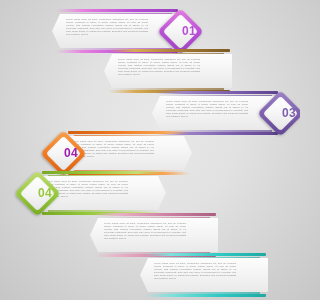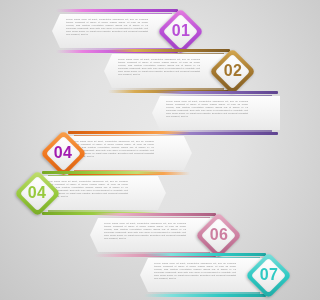--- a/index.html
+++ b/index.html
@@ -98,28 +98,28 @@
     width: 25px;
     height: 25px;
     margin: -12.5px 0 0 -12.5px;
     transform: rotate(45deg);
     border-radius: 3.5px;
     background: linear-gradient(135deg, #ffffff 0%, #f7f7f7 45%, #e6e6e6 100%);
     box-shadow: inset 0 0 2px rgba(0,0,0,.10);
   }
   .badge .num {
     position: absolute;
-    left: 0;
+    left: 8px;
     top: 0;
     width: 46px;
     height: 46px;
     display: flex;
     align-items: center;
     justify-content: center;
-    font-size: 16px;
+    font-size: 12px;
     font-weight: bold;
     letter-spacing: .3px;
     font-family: "Liberation Sans", sans-serif;
   }
 </style>
 </head>
 <body>
 
 <div id="stage">
     <div class="row right" style="left: 52px; top: 8px; width: 151.92px;">
@@ -135,33 +135,33 @@
         <div class="num" style="color: rgb(184, 79, 214);">01</div>
       </div>
     </div>
     <div class="row right" style="left: 104px; top: 48px; width: 151.92px;">
       <div class="stripe top" style="left: 4px; width: 122px; background: linear-gradient(90deg, rgba(216, 171, 82, 0) 0%, rgb(216, 171, 82) 22%, rgb(163, 119, 47) 62%, rgb(125, 90, 35) 100%);"></div>
       <div class="stripe2 top" style="left: 10px; width: 110px; background: linear-gradient(90deg, rgba(163, 119, 47, 0) 0%, rgb(163, 119, 47) 70%, rgb(125, 90, 35) 100%);"></div>
       <div class="stripe bottom" style="left: 4px; width: 122px; background: linear-gradient(90deg, rgba(216, 171, 82, 0) 0%, rgb(216, 171, 82) 22%, rgb(163, 119, 47) 62%, rgb(125, 90, 35) 100%);"></div>
       <div class="stripe2 bottom" style="left: 10px; width: 110px; background: linear-gradient(90deg, rgba(163, 119, 47, 0) 0%, rgb(163, 119, 47) 70%, rgb(125, 90, 35) 100%);"></div>
       <div class="banner" style="left: 0px; width: 128px;"></div>
       <div class="copy" style="left: 14px; width: 82px;">Lorem ipsum dolor sit amet, consectetur adipisicing elit, sed do eiusmod tempor incididunt ut labore et dolore magna aliqua. Ut enim ad minim veniam, quis nostrud exercitation ullamco laboris nisi ut aliquip ex ea commodo consequat. Duis aute irure dolor in reprehenderit in voluptate velit esse cillum dolore eu fugiat nulla pariatur. Excepteur sint occaecat cupidatat non proident, sunt in</div>
-      <div class="badge" style="left: 105.92px;">
-        <div class="outer" style="background: linear-gradient(135deg, rgb(216, 171, 82) 0%, rgb(163, 119, 47) 52%, rgb(125, 90, 35) 100%);"></div>
-        <div class="inner"></div>
-        <div class="num" style="color: rgb(163, 119, 47);">02</div>
-      </div>
     </div>
     <div class="row right" style="left: 152px; top: 90px; width: 151.92px;">
       <div class="stripe top" style="left: 4px; width: 122px; background: linear-gradient(90deg, rgba(157, 133, 201, 0) 0%, rgb(157, 133, 201) 22%, rgb(125, 95, 173) 62%, rgb(95, 68, 144) 100%);"></div>
       <div class="stripe2 top" style="left: 10px; width: 110px; background: linear-gradient(90deg, rgba(125, 95, 173, 0) 0%, rgb(125, 95, 173) 70%, rgb(95, 68, 144) 100%);"></div>
       <div class="stripe bottom" style="left: 4px; width: 122px; background: linear-gradient(90deg, rgba(157, 133, 201, 0) 0%, rgb(157, 133, 201) 22%, rgb(125, 95, 173) 62%, rgb(95, 68, 144) 100%);"></div>
       <div class="stripe2 bottom" style="left: 10px; width: 110px; background: linear-gradient(90deg, rgba(125, 95, 173, 0) 0%, rgb(125, 95, 173) 70%, rgb(95, 68, 144) 100%);"></div>
       <div class="banner" style="left: 0px; width: 128px;"></div>
       <div class="copy" style="left: 14px; width: 82px;">Lorem ipsum dolor sit amet, consectetur adipisicing elit, sed do eiusmod tempor incididunt ut labore et dolore magna aliqua. Ut enim ad minim veniam, quis nostrud exercitation ullamco laboris nisi ut aliquip ex ea commodo consequat. Duis aute irure dolor in reprehenderit in voluptate velit esse cillum dolore eu fugiat nulla pariatur. Excepteur sint occaecat cupidatat non proident, sunt in</div>
+      <div class="badge" style="left: 105.92px;">
+        <div class="outer" style="background: linear-gradient(135deg, rgb(157, 133, 201) 0%, rgb(125, 95, 173) 52%, rgb(95, 68, 144) 100%);"></div>
+        <div class="inner"></div>
+        <div class="num" style="color: rgb(125, 95, 173);">03</div>
+      </div>
     </div>
     <div class="row left" style="left: 40px; top: 130px; width: 151.92px;">
       <div class="stripe top" style="left: 27.92px; width: 122px; background: linear-gradient(270deg, rgba(249, 162, 78, 0) 0%, rgb(249, 162, 78) 22%, rgb(240, 120, 32) 62%, rgb(212, 95, 16) 100%);"></div>
       <div class="stripe2 top" style="left: 33.92px; width: 110px; background: linear-gradient(270deg, rgba(240, 120, 32, 0) 0%, rgb(240, 120, 32) 70%, rgb(212, 95, 16) 100%);"></div>
       <div class="stripe bottom" style="left: 27.92px; width: 122px; background: linear-gradient(270deg, rgba(249, 162, 78, 0) 0%, rgb(249, 162, 78) 22%, rgb(240, 120, 32) 62%, rgb(212, 95, 16) 100%);"></div>
       <div class="stripe2 bottom" style="left: 33.92px; width: 110px; background: linear-gradient(270deg, rgba(240, 120, 32, 0) 0%, rgb(240, 120, 32) 70%, rgb(212, 95, 16) 100%);"></div>
       <div class="banner" style="left: 23.92px; width: 128px;"></div>
       <div class="copy" style="left: 31.92px; width: 82px;">Lorem ipsum dolor sit amet, consectetur adipisicing elit, sed do eiusmod tempor incididunt ut labore et dolore magna aliqua. Ut enim ad minim veniam, quis nostrud exercitation ullamco laboris nisi ut aliquip ex ea commodo consequat. Duis aute irure dolor in reprehenderit in voluptate velit esse cillum dolore eu fugiat nulla pariatur. Excepteur sint occaecat cupidatat non proident, sunt in</div>
       <div class="badge" style="left: 0px;">
         <div class="outer" style="background: linear-gradient(135deg, rgb(249, 162, 78) 0%, rgb(240, 120, 32) 52%, rgb(212, 95, 16) 100%);"></div>
@@ -182,32 +182,22 @@
         <div class="num" style="color: rgb(151, 201, 61);">04</div>
       </div>
     </div>
     <div class="row right" style="left: 90px; top: 212px; width: 151.92px;">
       <div class="stripe top" style="left: 4px; width: 122px; background: linear-gradient(90deg, rgba(232, 174, 197, 0) 0%, rgb(232, 174, 197) 22%, rgb(204, 127, 160) 62%, rgb(171, 93, 128) 100%);"></div>
       <div class="stripe2 top" style="left: 10px; width: 110px; background: linear-gradient(90deg, rgba(204, 127, 160, 0) 0%, rgb(204, 127, 160) 70%, rgb(171, 93, 128) 100%);"></div>
       <div class="stripe bottom" style="left: 4px; width: 122px; background: linear-gradient(90deg, rgba(232, 174, 197, 0) 0%, rgb(232, 174, 197) 22%, rgb(204, 127, 160) 62%, rgb(171, 93, 128) 100%);"></div>
       <div class="stripe2 bottom" style="left: 10px; width: 110px; background: linear-gradient(90deg, rgba(204, 127, 160, 0) 0%, rgb(204, 127, 160) 70%, rgb(171, 93, 128) 100%);"></div>
       <div class="banner" style="left: 0px; width: 128px;"></div>
       <div class="copy" style="left: 14px; width: 82px;">Lorem ipsum dolor sit amet, consectetur adipisicing elit, sed do eiusmod tempor incididunt ut labore et dolore magna aliqua. Ut enim ad minim veniam, quis nostrud exercitation ullamco laboris nisi ut aliquip ex ea commodo consequat. Duis aute irure dolor in reprehenderit in voluptate velit esse cillum dolore eu fugiat nulla pariatur. Excepteur sint occaecat cupidatat non proident, sunt in</div>
-      <div class="badge" style="left: 105.92px;">
-        <div class="outer" style="background: linear-gradient(135deg, rgb(232, 174, 197) 0%, rgb(204, 127, 160) 52%, rgb(171, 93, 128) 100%);"></div>
-        <div class="inner"></div>
-        <div class="num" style="color: rgb(204, 127, 160);">06</div>
-      </div>
     </div>
     <div class="row right" style="left: 140px; top: 252px; width: 151.92px;">
       <div class="stripe top" style="left: 4px; width: 122px; background: linear-gradient(90deg, rgba(127, 224, 220, 0) 0%, rgb(127, 224, 220) 22%, rgb(47, 201, 195) 62%, rgb(31, 168, 163) 100%);"></div>
       <div class="stripe2 top" style="left: 10px; width: 110px; background: linear-gradient(90deg, rgba(47, 201, 195, 0) 0%, rgb(47, 201, 195) 70%, rgb(31, 168, 163) 100%);"></div>
       <div class="stripe bottom" style="left: 4px; width: 122px; background: linear-gradient(90deg, rgba(127, 224, 220, 0) 0%, rgb(127, 224, 220) 22%, rgb(47, 201, 195) 62%, rgb(31, 168, 163) 100%);"></div>
       <div class="stripe2 bottom" style="left: 10px; width: 110px; background: linear-gradient(90deg, rgba(47, 201, 195, 0) 0%, rgb(47, 201, 195) 70%, rgb(31, 168, 163) 100%);"></div>
       <div class="banner" style="left: 0px; width: 128px;"></div>
       <div class="copy" style="left: 14px; width: 82px;">Lorem ipsum dolor sit amet, consectetur adipisicing elit, sed do eiusmod tempor incididunt ut labore et dolore magna aliqua. Ut enim ad minim veniam, quis nostrud exercitation ullamco laboris nisi ut aliquip ex ea commodo consequat. Duis aute irure dolor in reprehenderit in voluptate velit esse cillum dolore eu fugiat nulla pariatur. Excepteur sint occaecat cupidatat non proident, sunt in</div>
-      <div class="badge" style="left: 105.92px;">
-        <div class="outer" style="background: linear-gradient(135deg, rgb(127, 224, 220) 0%, rgb(47, 201, 195) 52%, rgb(31, 168, 163) 100%);"></div>
-        <div class="inner"></div>
-        <div class="num" style="color: rgb(47, 201, 195);">07</div>
-      </div>
     </div>
   </div>
 
 </body></html>

